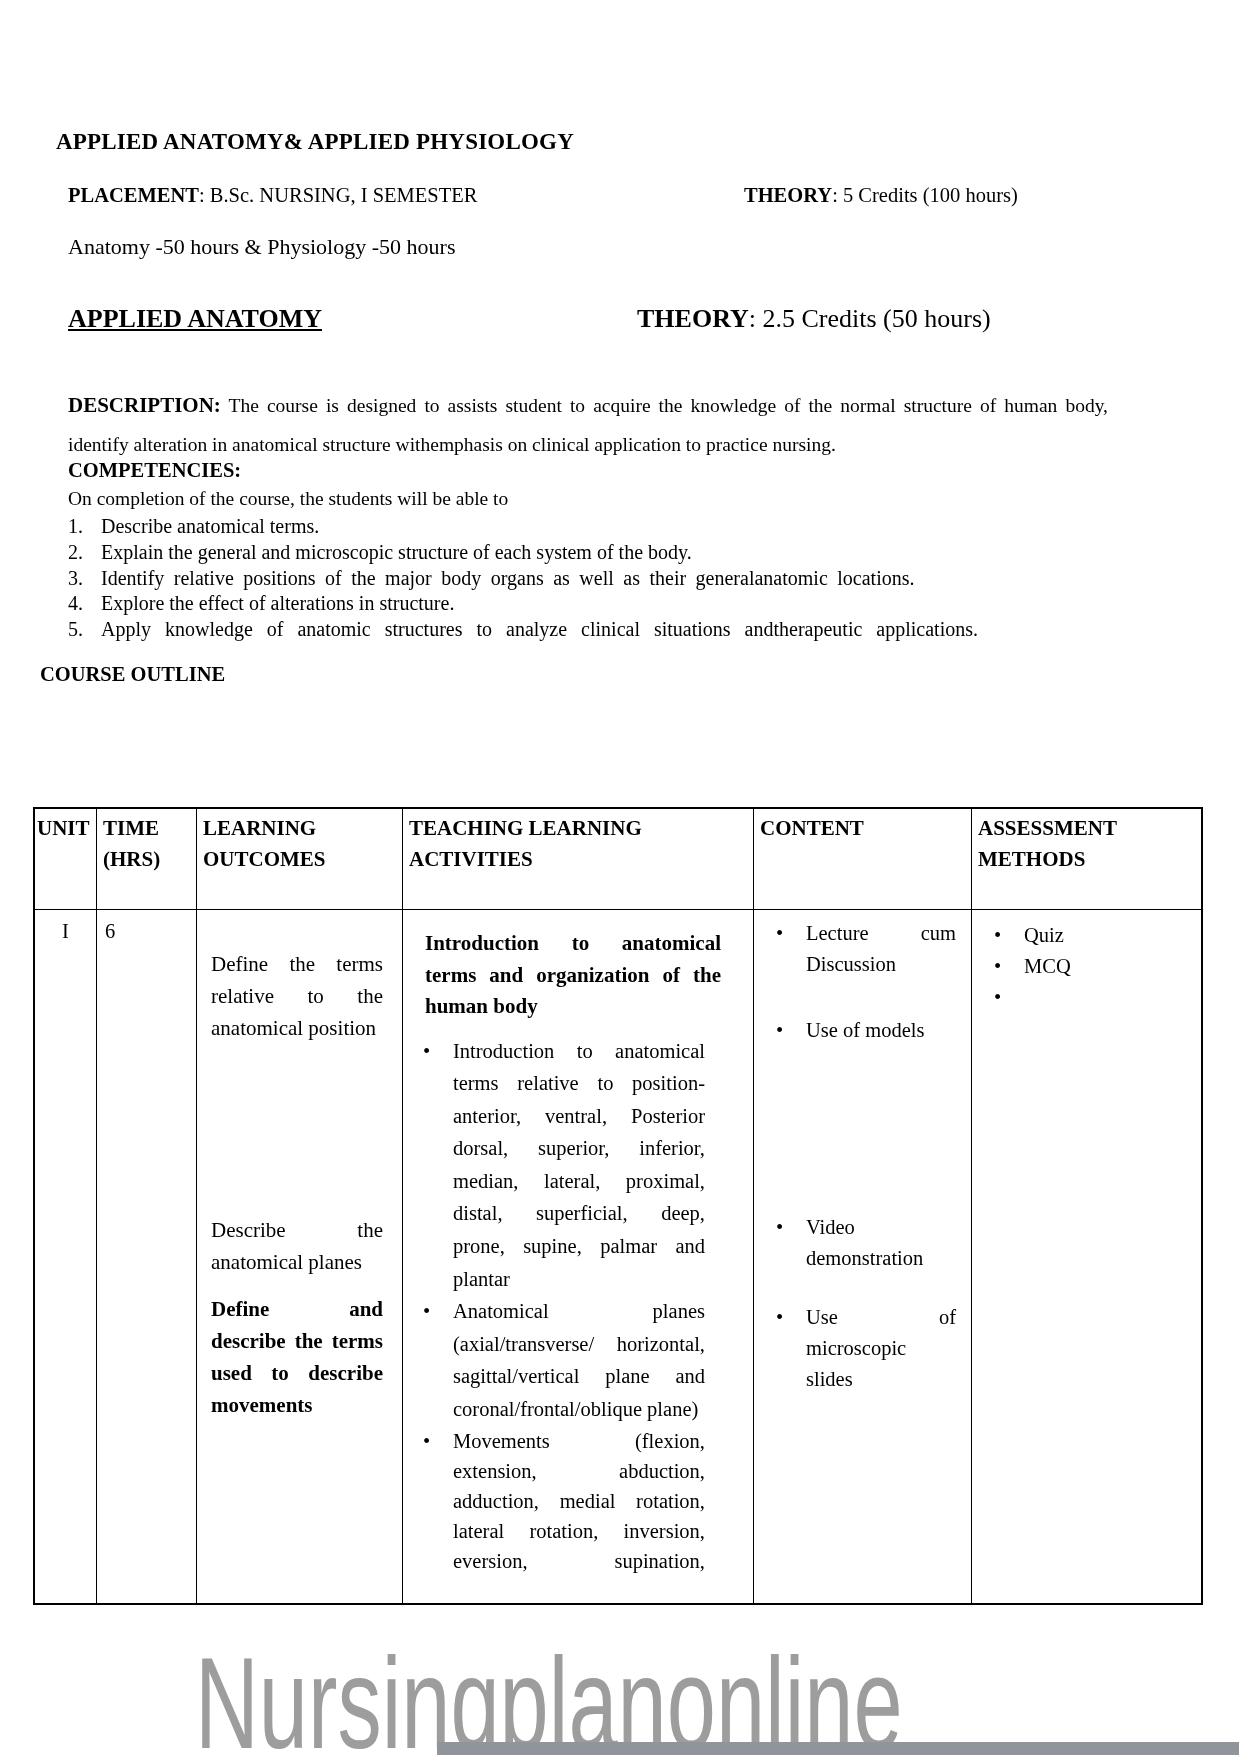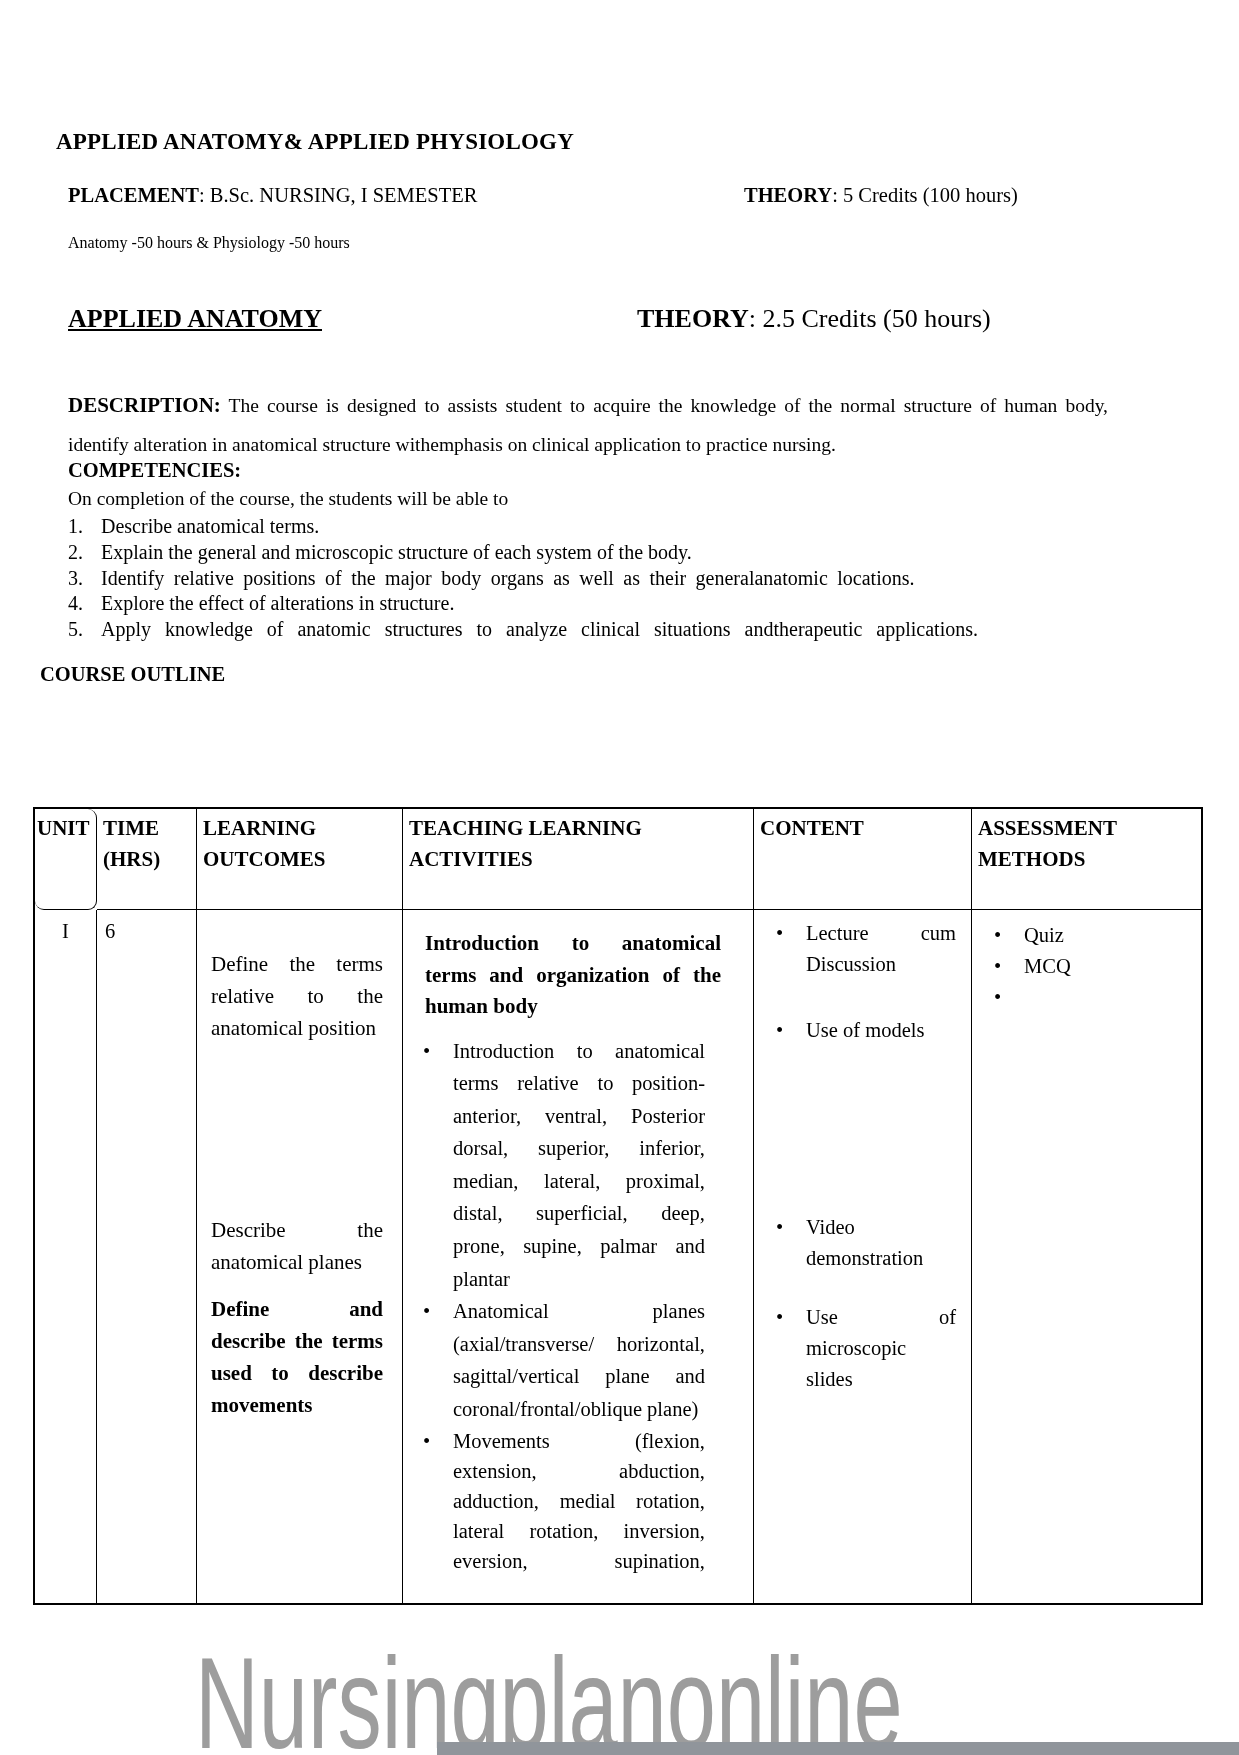--- a/index.html
+++ b/index.html
@@ -10,21 +10,21 @@
     font-family:"Liberation Serif","DejaVu Serif",serif;
     color:#000;
     overflow:hidden;
   }
   .abs{position:absolute;}
   .b{font-weight:bold;}
   
   .doc-title{left:56px;top:129px;font-size:23px;font-weight:bold;letter-spacing:.2px;}
   .row-placement{left:68px;top:184px;width:1105px;font-size:20.5px;}
   .row-placement .right{position:absolute;left:676px;top:0;}
-  .hours-line{left:68px;top:234px;font-size:16px;}
+  .hours-line{left:68px;top:234px;font-size:22px;}
   .row-anatomy{left:68px;top:304px;width:1105px;font-size:26px;text-decoration:underline;}
   .row-anatomy .right{position:absolute;left:569px;top:0;}
   .desc{left:68px;top:366px;width:1040px;font-size:19.5px;line-height:39px;text-align:justify;}
   .desc .lbl{font-size:21px;font-weight:bold;}
   .comp-label{left:68px;top:459px;font-size:20.5px;font-weight:bold;}
   .comp-intro{left:68px;top:488px;font-size:19.5px;}
   .comp-list{left:68px;top:514px;width:1105px;font-size:20px;}
   .comp-item{position:relative;padding-left:33px;line-height:25.8px;}
   .comp-item .num{position:absolute;left:0;top:0;}
   .comp-item.ws3{word-spacing:4.5px;}
@@ -37,21 +37,21 @@
     box-sizing:border-box;
     display:grid;
     grid-template-columns:62px 100px 206px 351px 218px 229px;
     grid-template-rows:101px 693px;
     overflow:hidden;
   }
   .cell{border-right:1px solid #000;border-bottom:1px solid #000;box-sizing:border-box;overflow:hidden;}
   .cell:nth-child(6n){border-right:none;}
   .cell.body{border-bottom:none;}
   .th{font-weight:bold;font-size:21px;line-height:31px;padding:4px 6px 0 6px;}
-  .th.unit{padding-left:2px;padding-right:2px;border-radius:9px;}
+  .th.unit{padding-left:2px;padding-right:2px;}
   
   .td{font-size:20.5px;line-height:31px;}
   .td.unit{text-align:center;padding-top:6px;}
   .td.time{padding:6px 0 0 8px;}
   .td.lo{padding:8px 12px 0 14px;}
   .lo-para{width:172px;font-size:21px;line-height:32px;text-align:justify;margin:0;}
   .lo-para.p1{margin-top:30px;}
   .lo-para.p2{margin-top:170px;}
   .lo-para.p3{margin-top:15px;font-weight:bold;}
   .td.content{padding:6px 10px 0 10px;}

